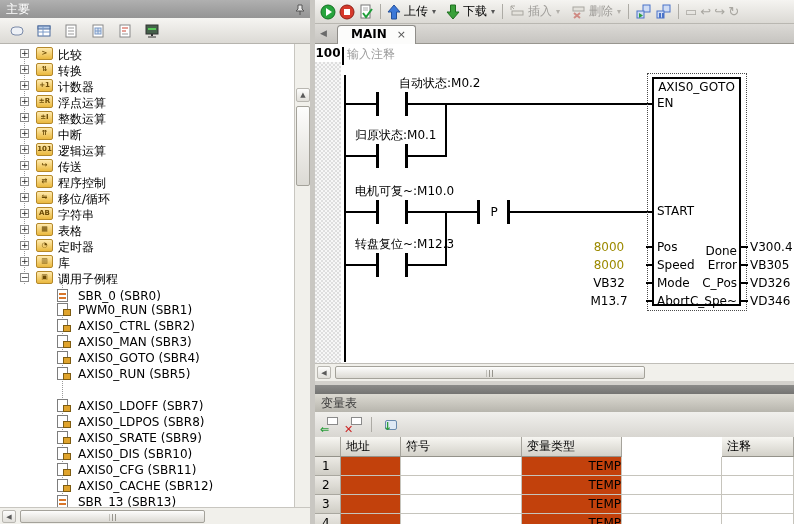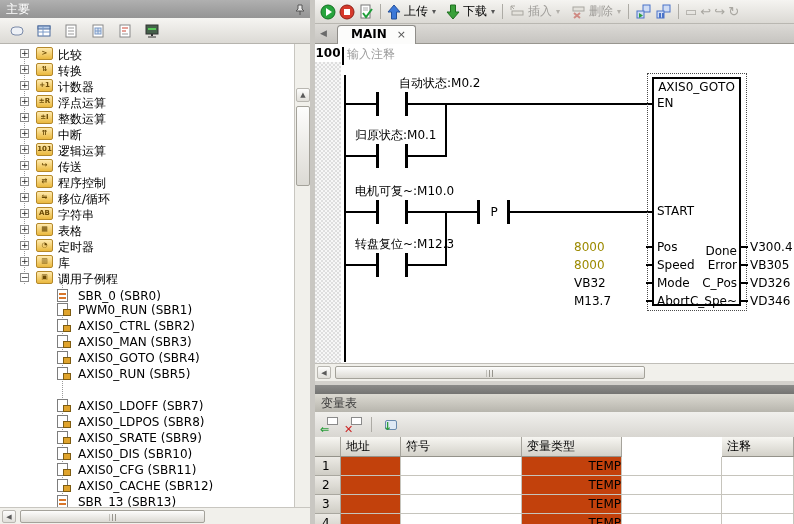--- a/index.html
+++ b/index.html
@@ -73,21 +73,21 @@
   .net-num { position:absolute; left:0; top:0; width:26px; height:18px; background:#fff;
              font-weight:bold; text-align:center; line-height:18px; font-size:12px; }
   .wireh, .wirev, .cbar { position:absolute; background:#000; }
   .ld-label { position:absolute; white-space:nowrap; line-height:14px; }
   .comment { color:#9c9c9c; }
   .caret { position:absolute; width:2px; background:#000; }
   .block-sel { position:absolute; border:1px dotted #4a4a4a; background:transparent; }
   .fblock { position:absolute; border:2px solid #000; background:#fff; }
   .pin { position:absolute; line-height:14px; white-space:nowrap; }
   .pin.r { text-align:right; }
-  .pin-val { position:absolute; line-height:14px; text-align:left; white-space:nowrap; }
+  .pin-val { position:absolute; line-height:14px; text-align:center; white-space:nowrap; }
   .pin-out-val { position:absolute; line-height:14px; white-space:nowrap; }
 
   .editor-hscroll { left:315px; top:363px; width:479px; height:18px; background:#f1f0eb; border-top:1px solid #c0beb8; }
   .h-split-light { left:315px; top:381px; width:479px; height:4px; background:#d4d2cd; }
   .h-split { left:315px; top:385px; width:479px; height:9px; background:linear-gradient(#8c8c8a,#747472); }
 
   
   .vt-title { left:315px; top:394px; width:479px; height:18px; background:linear-gradient(#dcdad2,#b7b5ad);
               color:#3a3a3a; line-height:18px; padding-left:6px; }
   .vt-toolbar { left:315px; top:412px; width:479px; height:25px; background:linear-gradient(#f1f0ed,#d8d6d1);

